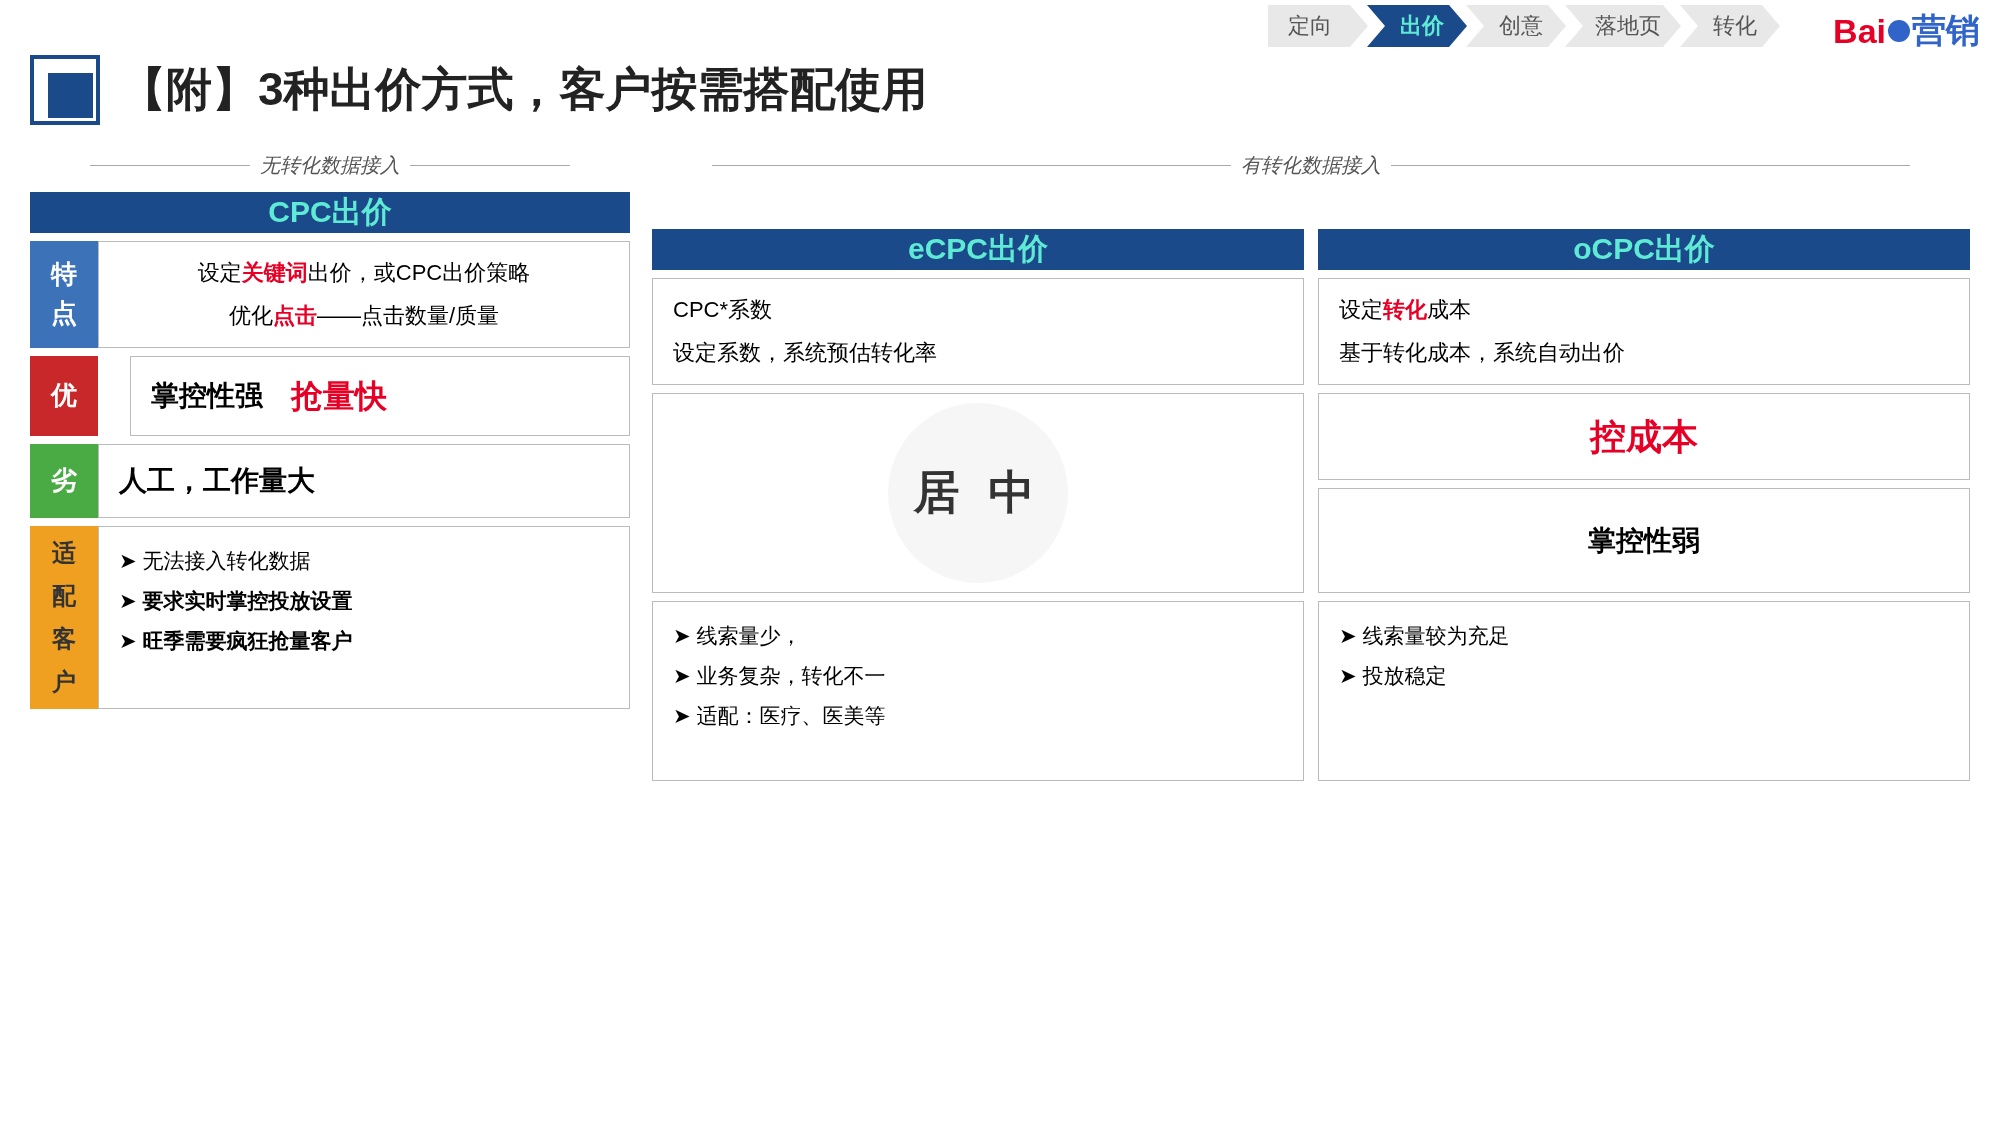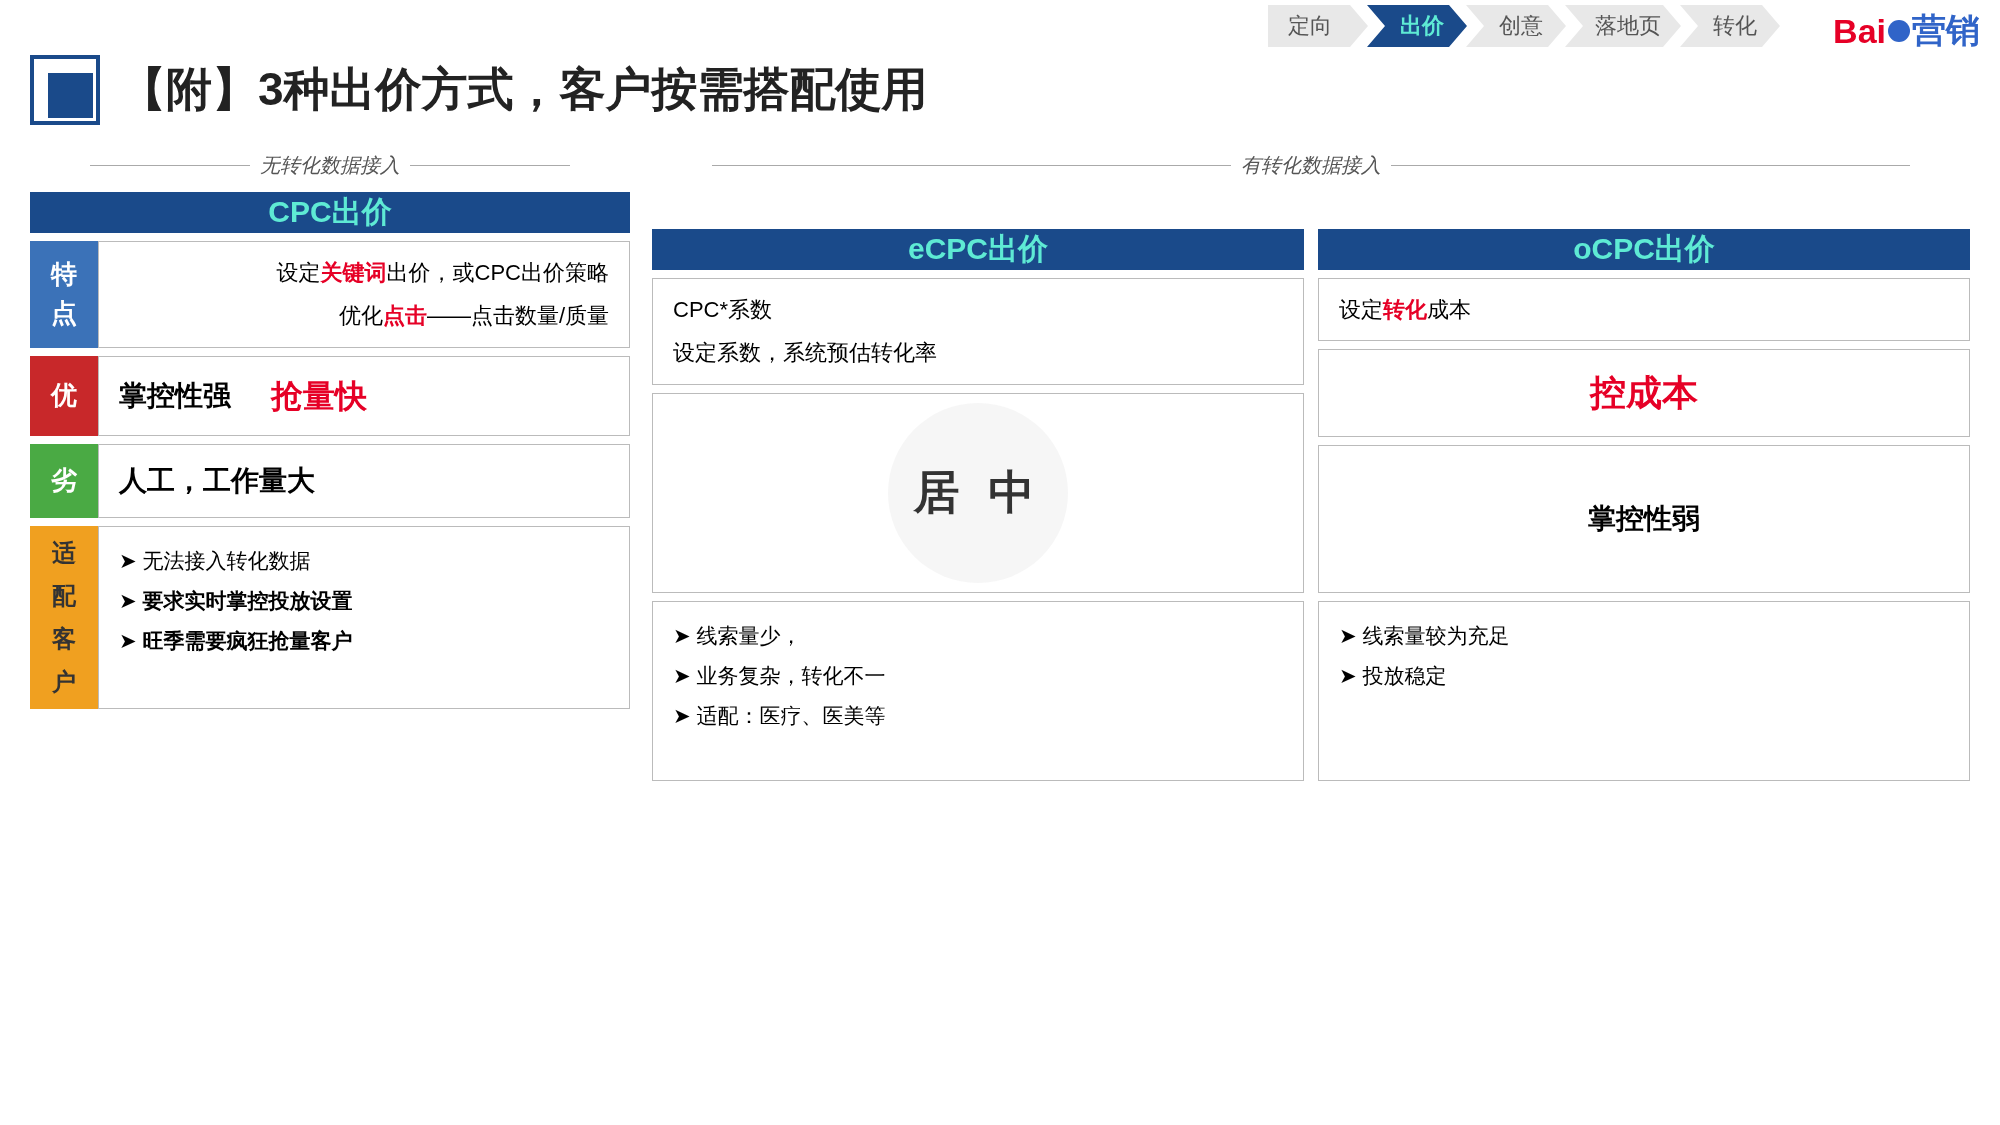--- a/index.html
+++ b/index.html
@@ -266,35 +266,35 @@
 
     <div class="col-left">
 
       <div class="col-header">CPC出价</div>
 
       <div class="row-container">
         <div class="side-label blue">
           <span>特</span>
           <span>点</span>
         </div>
-        <div class="cell-content" style="flex-direction:column;align-items:flex-end;gap:6px;">
+        <div class="cell-content" style="flex-direction:column;align-items:center;gap:6px;">
           <div>
             设定<span class="red-text">关键词</span>出价，或CPC出价策略
           </div>
           <div>
             优化<span class="red-text">点击</span>——点击数量/质量
           </div>
         </div>
       </div>
 
       <div class="row-container">
         <div class="side-label red">
           <span>优</span>
         </div>
-        <div class="cell-content" style="font-size:28px;gap:40px;">
+        <div class="cell-content" style="font-size:28px;gap:28px;margin-left:32px;">
           <span class="black-bold">掌控性强</span>
           <span class="red-text" style="font-size:32px;">抢量快</span>
         </div>
       </div>
 
       <div class="row-container">
         <div class="side-label green">
           <span>劣</span>
         </div>
         <div class="cell-content" style="font-size:28px;font-weight:bold;">
@@ -367,20 +367,21 @@
 
         <div class="col-right-sub">
 
           <div class="col-header">oCPC出价</div>
 
           <div class="row-container">
             <div class="cell-content" style="flex-direction:column;align-items:flex-start;gap:6px;padding:12px 20px;">
               <div>
                 设定<span class="red-text">转化</span>成本
               </div>
+              <div>基于转化成本，系统自动出价</div>
             </div>
           </div>
 
           <div class="row-container">
             <div class="cell-content" style="justify-content:center;font-size:36px;">
               <span class="red-text" style="font-weight:bold;">控成本</span>
             </div>
           </div>
 
           <div class="row-container" style="flex:1;">

